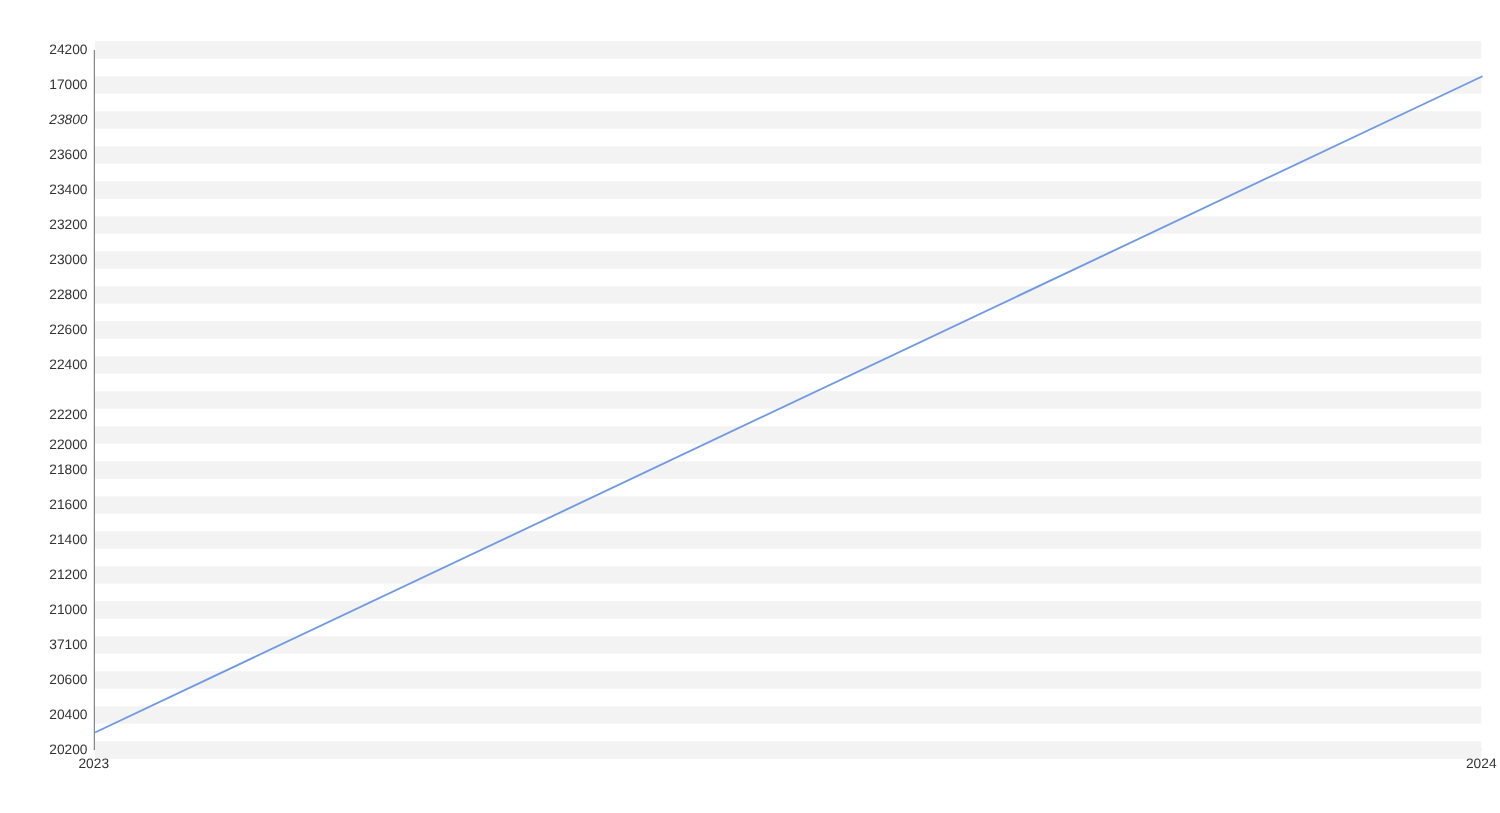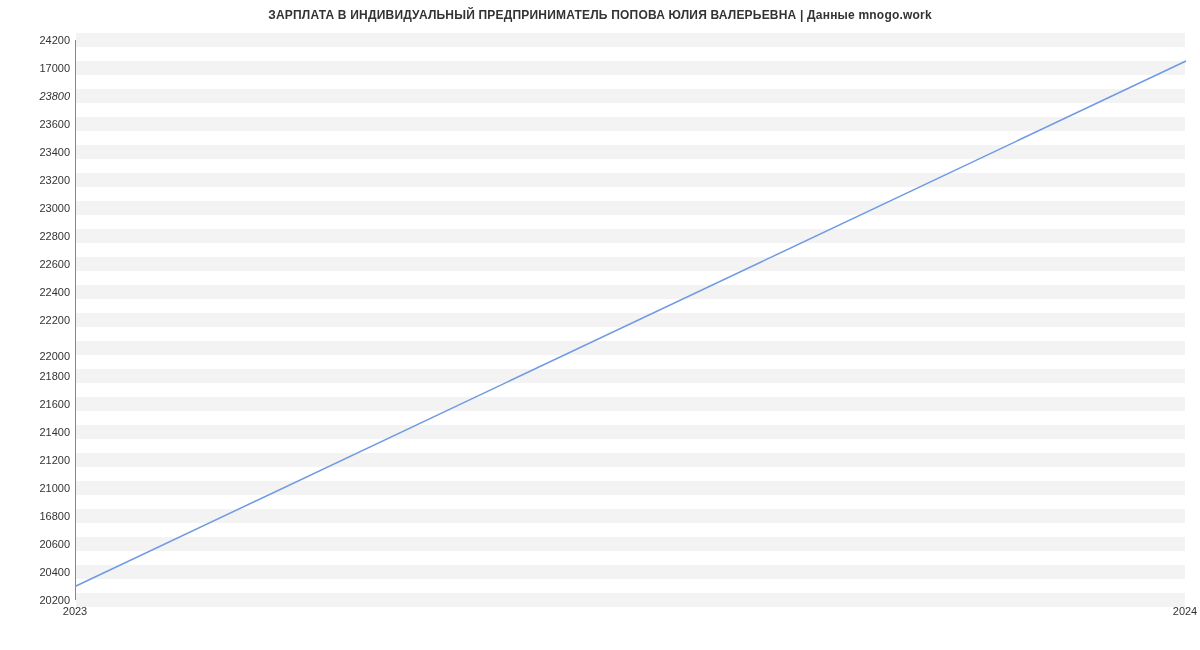--- a/index.html
+++ b/index.html
@@ -72,21 +72,20 @@
   .series-line {
     fill: none;
     stroke: #6f9ae3;
     stroke-width: 1.5;
   }
 </style>
 </head>
 <body>
 
 <div class="chart-wrap">
-  <div class="title">ЗАРПЛАТА В ИНДИВИДУАЛЬНЫЙ ПРЕДПРИНИМАТЕЛЬ ПОПОВА ЮЛИЯ ВАЛЕРЬЕВНА | Данные mnogo.work</div>
   <div class="plot" id="plot">
       <div class="gridline" style="top: -7px;"></div>
       <div class="gridline" style="top: 21px;"></div>
       <div class="gridline" style="top: 49px;"></div>
       <div class="gridline" style="top: 77px;"></div>
       <div class="gridline" style="top: 105px;"></div>
       <div class="gridline" style="top: 133px;"></div>
       <div class="gridline" style="top: 161px;"></div>
       <div class="gridline" style="top: 189px;"></div>
       <div class="gridline" style="top: 217px;"></div>
@@ -102,28 +101,28 @@
       <div class="gridline" style="top: 497px;"></div>
       <div class="gridline" style="top: 525px;"></div>
       <div class="gridline" style="top: 553px;"></div>
     <svg class="line-layer" id="line-layer">
         <path d="M0 546 L1110 21" class="series-line" stroke="#6f9ae3"></path>
       </svg>
   </div>
 <div class="y-tick-label" style="top: 600px;">20200</div>
     <div class="y-tick-label" style="top: 572px;">20400</div>
     <div class="y-tick-label" style="top: 544px;">20600</div>
-    <div class="y-tick-label" style="top: 516px;">16800</div>
+    <div class="y-tick-label" style="top: 516px;">37100</div>
     <div class="y-tick-label" style="top: 488px;">21000</div>
     <div class="y-tick-label" style="top: 460px;">21200</div>
     <div class="y-tick-label" style="top: 432px;">21400</div>
     <div class="y-tick-label" style="top: 404px;">21600</div>
     <div class="y-tick-label" style="top: 376px;">21800</div>
     <div class="y-tick-label" style="top: 356px;">22000</div>
-    <div class="y-tick-label" style="top: 320px;">22200</div>
+    <div class="y-tick-label" style="top: 332px;">22200</div>
     <div class="y-tick-label" style="top: 292px;">22400</div>
     <div class="y-tick-label" style="top: 264px;">22600</div>
     <div class="y-tick-label" style="top: 236px;">22800</div>
     <div class="y-tick-label" style="top: 208px;">23000</div>
     <div class="y-tick-label" style="top: 180px;">23200</div>
     <div class="y-tick-label" style="top: 152px;">23400</div>
     <div class="y-tick-label" style="top: 124px;">23600</div>
     <div class="y-tick-label" style="top: 96px; font-style: italic;">23800</div>
     <div class="y-tick-label" style="top: 68px;">17000</div>
     <div class="y-tick-label" style="top: 40px;">24200</div>

